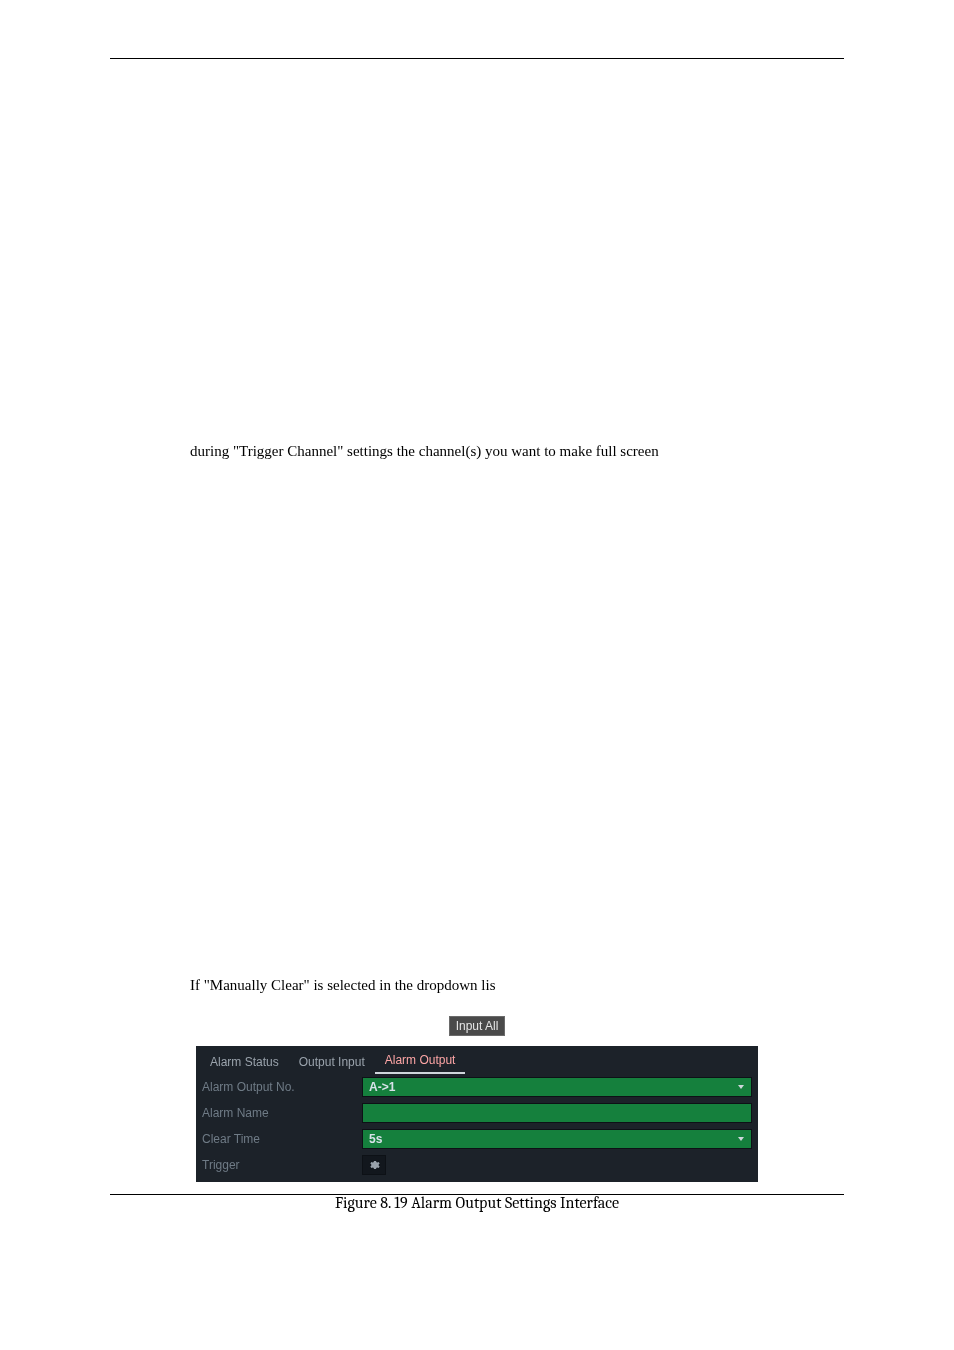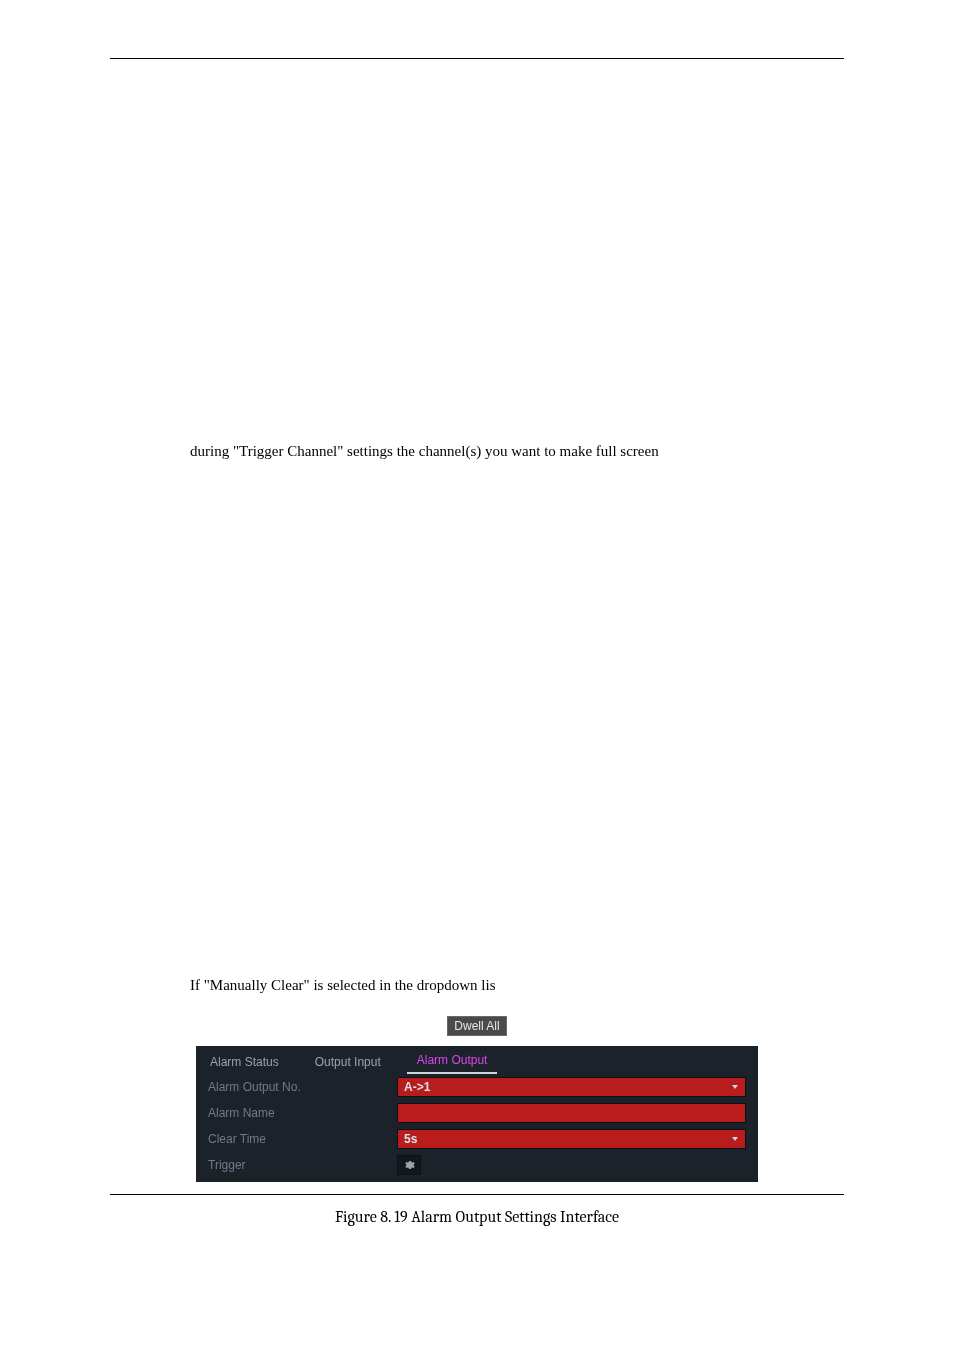--- a/index.html
+++ b/index.html
@@ -26,21 +26,21 @@
     line-height: 1.7;
     margin: 0 0 18px 0;
   }
   .indent-line {
     margin-left: 80px;
   }
   .fig-caption {
     text-align: center;
     font-family: Cambria, "Times New Roman", serif;
     font-size: 16px;
-    margin-top: 26px;
+    margin-top: 12px;
   }
   .gap-to-second-para { height: 490px; }
   .btn-chip {
     display: inline-block;
     background: #4a4a4a;
     color: #e5e5e5;
     font-family: Arial, sans-serif;
     font-size: 12px;
     padding: 2px 6px;
     border: 1px solid #6a6a6a;
@@ -61,43 +61,41 @@
     font-family: Arial, sans-serif;
     font-size: 12px;
     color: #9aa3ac;
     padding-bottom: 4px;
   }
   .ui-tabs {
     display: flex;
     align-items: flex-end;
     padding: 4px 4px 0 4px;
     background: #1c2229;
-    gap: 16px;
   }
   .ui-tab {
     padding: 3px 10px 5px 10px;
     color: #9aa3ac;
   }
   .ui-tab.active {
-    color: #d946ef;
+    color: #fca5a5;
     border-bottom: 2px solid #cfd6dc;
   }
   .ui-row {
     display: flex;
     align-items: center;
-    padding: 3px 12px;
-    gap: 29px;
+    padding: 3px 6px;
   }
   .ui-label {
     width: 160px;
     color: #6f7b86;
   }
   .ui-field {
     flex: 1;
-    background: #b91c1c;
+    background: #15803d;
     border: 1px solid #0d1116;
     height: 18px;
     display: flex;
     align-items: center;
     padding: 0 6px;
     color: #d9e2ea;
     font-weight: bold;
     position: relative;
   }
   .ui-field.input {
@@ -149,21 +147,21 @@
 <div class="page">
   <hr class="hr-top">
 
   <p class="para indent-line">during  "Trigger  Channel"  settings  the  channel(s)  you  want  to  make  full  screen</p>
 
   <div class="gap-to-second-para"></div>
 
   <p class="para" style="margin-left:80px;">If "Manually Clear" is selected in the dropdown lis</p>
 
   <div class="chip-wrap">
-    <span class="btn-chip">Dwell All</span>
+    <span class="btn-chip">Input All</span>
   </div>
 
   <div class="ui-panel">
     <div class="ui-tabs">
       <div class="ui-tab">Alarm Status</div>
       <div class="ui-tab">Output Input</div>
       <div class="ui-tab active">Alarm Output</div>
     </div>
 
     <div class="ui-row">

